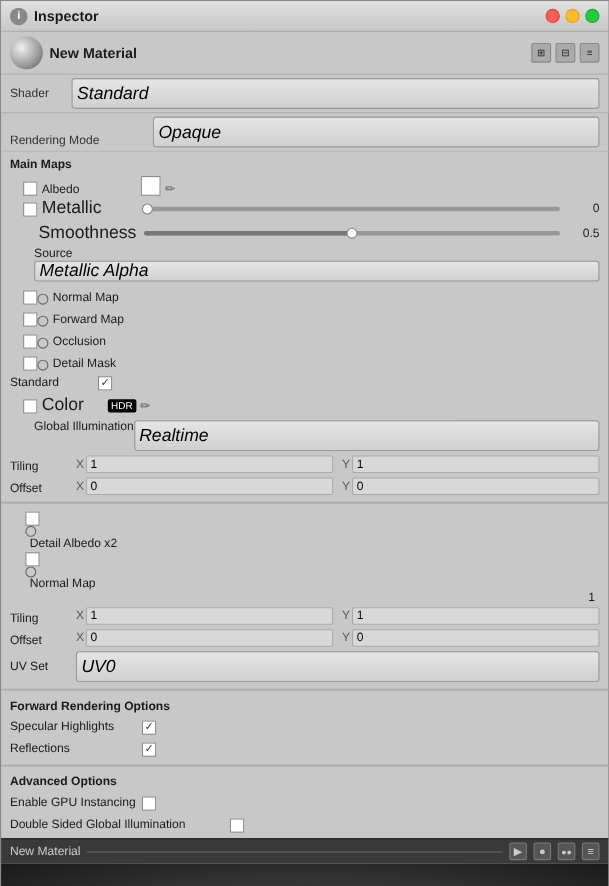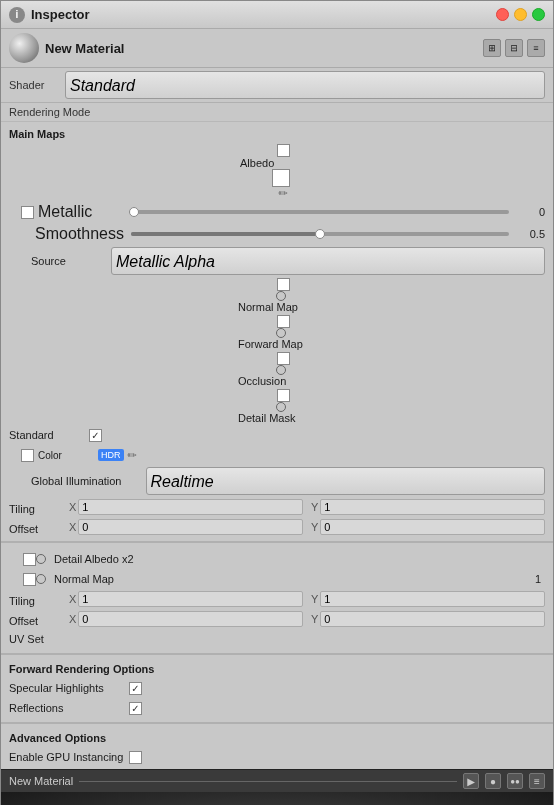--- a/index.html
+++ b/index.html
@@ -157,24 +157,23 @@
       padding: 4px 0 2px 0;
     }
     .maps-title {
       font-weight: bold;
       padding: 2px 8px 3px 8px;
       font-size: 11px;
     }
 
     .map-row {
       display: flex;
-      align-items: center;
+      align-items: flex-end;
       padding: 1px 8px 1px 20px;
       min-height: 20px;
-      flex-direction: column;
     }
     .map-row .circle-icon {
       width: 10px;
       height: 10px;
       border-radius: 50%;
       border: 1px solid #666;
       background: transparent;
       margin-right: 4px;
       flex-shrink: 0;
     }
@@ -243,23 +242,23 @@
     }
     .slider-value {
       min-width: 30px;
       text-align: right;
       font-size: 11px;
     }
 
     
     .source-row {
       display: flex;
-      align-items: center;
       padding: 2px 8px 2px 30px;
       min-height: 20px;
+      flex-direction: column;
     }
     .source-label {
       min-width: 80px;
       font-size: 11px;
     }
 
     
     .xy-row {
       display: flex;
       align-items: flex-end;
@@ -304,47 +303,46 @@
     }
 
     
     .color-row {
       display: flex;
       align-items: center;
       padding: 2px 8px 2px 20px;
       min-height: 20px;
     }
     .hdr-badge {
-      background: #3b82f6;
+      background: #000000;
       color: white;
       font-size: 9px;
       padding: 1px 3px;
       border-radius: 2px;
       margin-right: 4px;
     }
 
     
     .gi-row {
       display: flex;
-      align-items: center;
+      align-items: flex-start;
       padding: 2px 8px 2px 30px;
       min-height: 20px;
-      gap: 24px;
     }
     .gi-label {
       min-width: 90px;
       font-size: 11px;
     }
 
     
     .secondary-map-row {
       display: flex;
-      align-items: center;
       padding: 1px 8px 1px 22px;
       min-height: 20px;
+      flex-direction: column;
     }
     .secondary-map-row .circle-icon {
       width: 10px; height: 10px;
       border-radius: 50%;
       border: 1px solid #666;
       background: transparent;
       margin-right: 4px;
       flex-shrink: 0;
     }
     .secondary-map-row .label {
@@ -480,20 +478,23 @@
 
   <div class="shader-row">
     <span class="shader-label">Shader</span>
     <select class="full-width-select" style="flex:1;">
       <option>Standard</option>
     </select>
   </div>
 
   <div class="full-width-dropdown-row">
     <span class="row-label">Rendering Mode</span>
+    <select class="full-width-select">
+      <option>Opaque</option>
+    </select>
   </div>
 
   <div class="maps-section">
     <div class="maps-title">Main Maps</div>
 
     <div class="map-row">
       <div class="checkbox"></div>
       <span class="label" style="margin-left:4px;">Albedo</span>
       <div class="map-preview"></div>
       <span class="edit-icon"></span>
@@ -550,21 +551,21 @@
     </div>
 
     <div class="emission-row">
       <span class="emission-label">Standard</span>
       <div class="checkbox checked"></div>
     </div>
 
     <div class="color-row">
       <div class="checkbox"></div>
       <div class="circle-icon"></div>
-      <span style="margin-left:4px; min-width:60px; font-size:10px;">Color</span>
+      <span style="margin-left:4px; min-width:60px; font-size:16px;">Color</span>
       <span class="hdr-badge">HDR</span>
       <span class="edit-icon"></span>
     </div>
 
     <div class="gi-row">
       <span class="gi-label">Global Illumination</span>
       <select class="full-width-select" style="flex:1;">
         <option>Realtime</option>
       </select>
     </div>
@@ -622,20 +623,23 @@
       <div class="xy-field">
         <span class="xy-label">X</span>
         <input type="text" class="xy-input" value="0" style="">
         <span class="xy-label">Y</span>
         <input type="text" class="xy-input" value="0" style="margin-right: 0px;">
       </div>
     </div>
 
     <div class="uv-row">
       <span class="uv-label">UV Set</span>
+      <select class="full-width-select" style="flex:1;">
+        <option>UV0</option>
+      </select>
     </div>
   </div>
 
   <div class="bold-divider"></div>
 
   <div class="maps-section">
     <div class="maps-title">Forward Rendering Options</div>
 
     <div class="check-row">
       <span class="check-row-label">Specular Highlights</span>
@@ -651,20 +655,24 @@
   <div class="bold-divider"></div>
 
   <div class="maps-section">
     <div class="maps-title">Advanced Options</div>
 
     <div class="check-row">
       <span class="check-row-label">Enable GPU Instancing</span>
       <div class="checkbox"></div>
     </div>
 
+    <div class="check-row">
+      <span class="check-row-label" style="min-width:200px;">Double Sided Global Illumination</span>
+      <div class="checkbox"></div>
+    </div>
   </div>
 
   <div class="preview-bar">
     <span class="preview-name">New Material</span>
     <div class="preview-line"></div>
     <div class="preview-btn">▶</div>
     <div class="preview-btn">●</div>
     <div class="preview-btn" style="font-size:8px;">●●</div>
     <div class="preview-btn">≡</div>
   </div>

